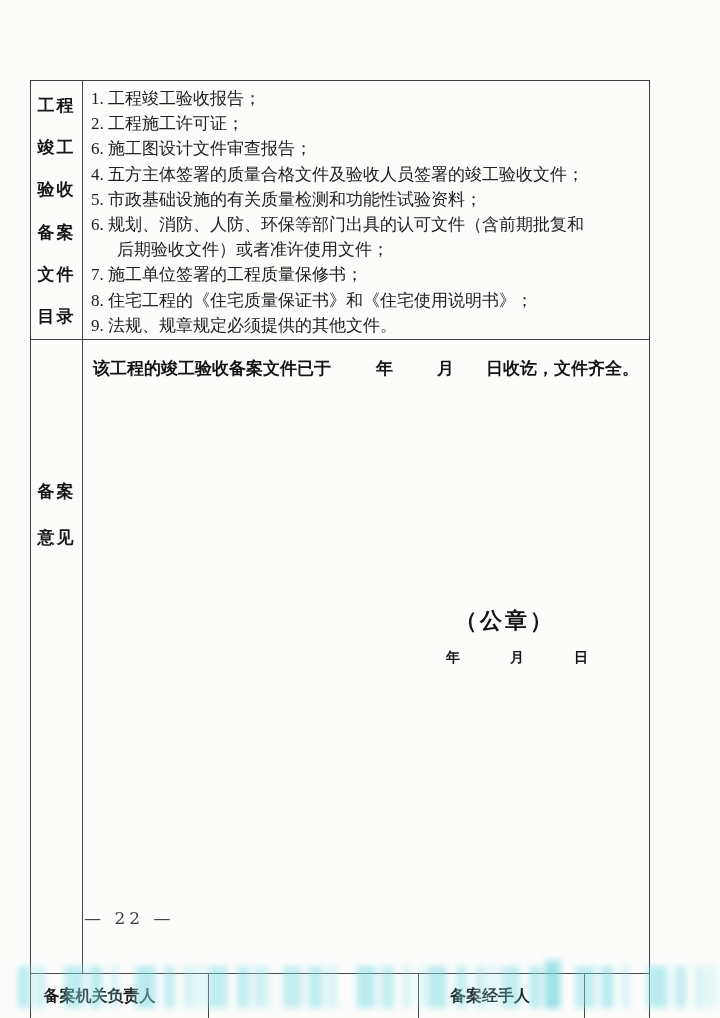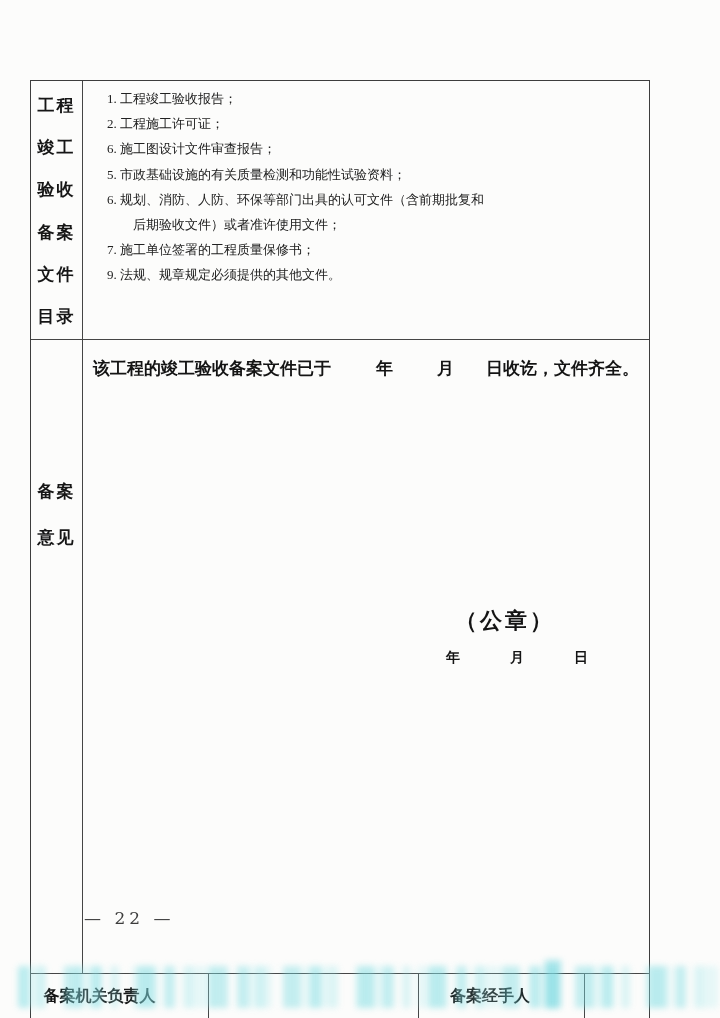--- a/index.html
+++ b/index.html
@@ -50,25 +50,24 @@
     color: #161616;
   }
 
   
   .list-cell {
     flex: 1;
     padding: 5px 4px 0 8px;
     overflow: hidden;
   }
   .list-line {
-    font-size: 13px;
+    font-size: 17px;
     line-height: 25.2px;
     white-space: nowrap;
     color: #212121;
-    margin-left: 16px;
   }
   .list-line.indent { padding-left: 26px; }
 
   
   .opinion-cell { flex: 1; position: relative; }
   .statement {
     position: absolute;
     top: 17px;
     left: 10px;
     font-size: 17px;
@@ -172,24 +171,26 @@
         <span class="vlabel">竣工</span>
         <span class="vlabel">验收</span>
         <span class="vlabel">备案</span>
         <span class="vlabel">文件</span>
         <span class="vlabel">目录</span>
       </div>
       <div class="list-cell">
         <div class="list-line">1. 工程竣工验收报告；</div>
         <div class="list-line">2. 工程施工许可证；</div>
         <div class="list-line">6. 施工图设计文件审查报告；</div>
+        <div class="list-line">4. 五方主体签署的质量合格文件及验收人员签署的竣工验收文件；</div>
         <div class="list-line">5. 市政基础设施的有关质量检测和功能性试验资料；</div>
         <div class="list-line">6. 规划、消防、人防、环保等部门出具的认可文件（含前期批复和</div>
         <div class="list-line indent">后期验收文件）或者准许使用文件；</div>
         <div class="list-line">7. 施工单位签署的工程质量保修书；</div>
+        <div class="list-line">8. 住宅工程的《住宅质量保证书》和《住宅使用说明书》；</div>
         <div class="list-line">9. 法规、规章规定必须提供的其他文件。</div>
       </div>
     </div>
 
     <div class="trow row2">
       <div class="label-cell">
         <span class="vlabel">备案</span>
         <span class="vlabel">意见</span>
       </div>
       <div class="opinion-cell">

